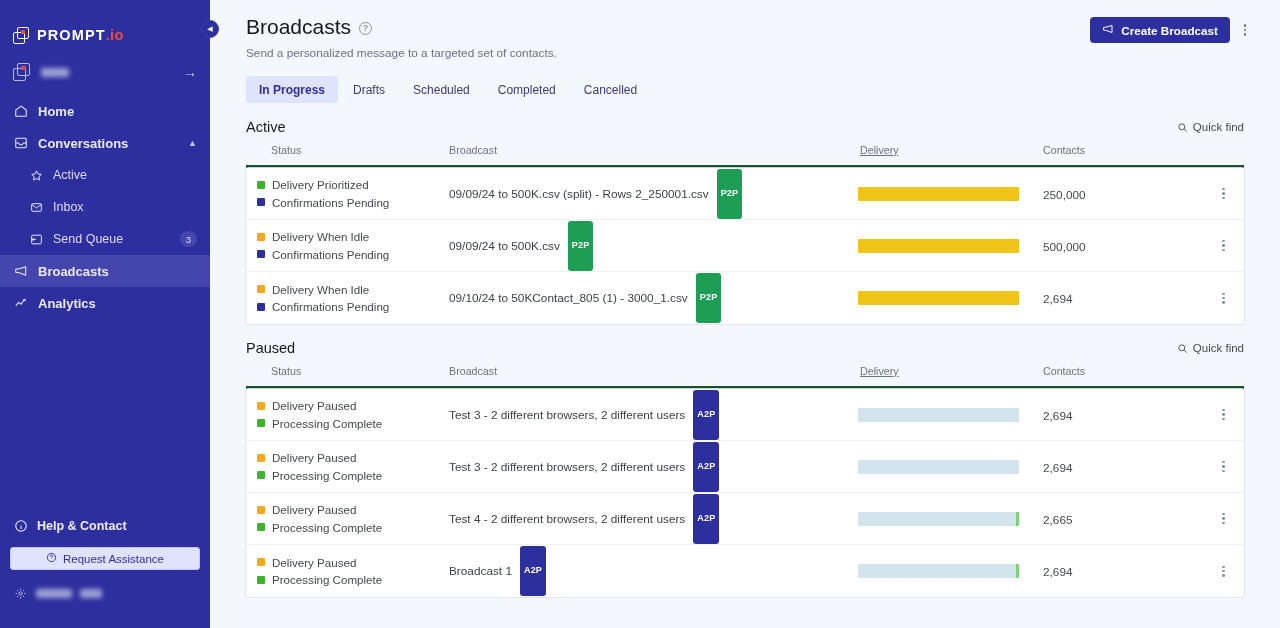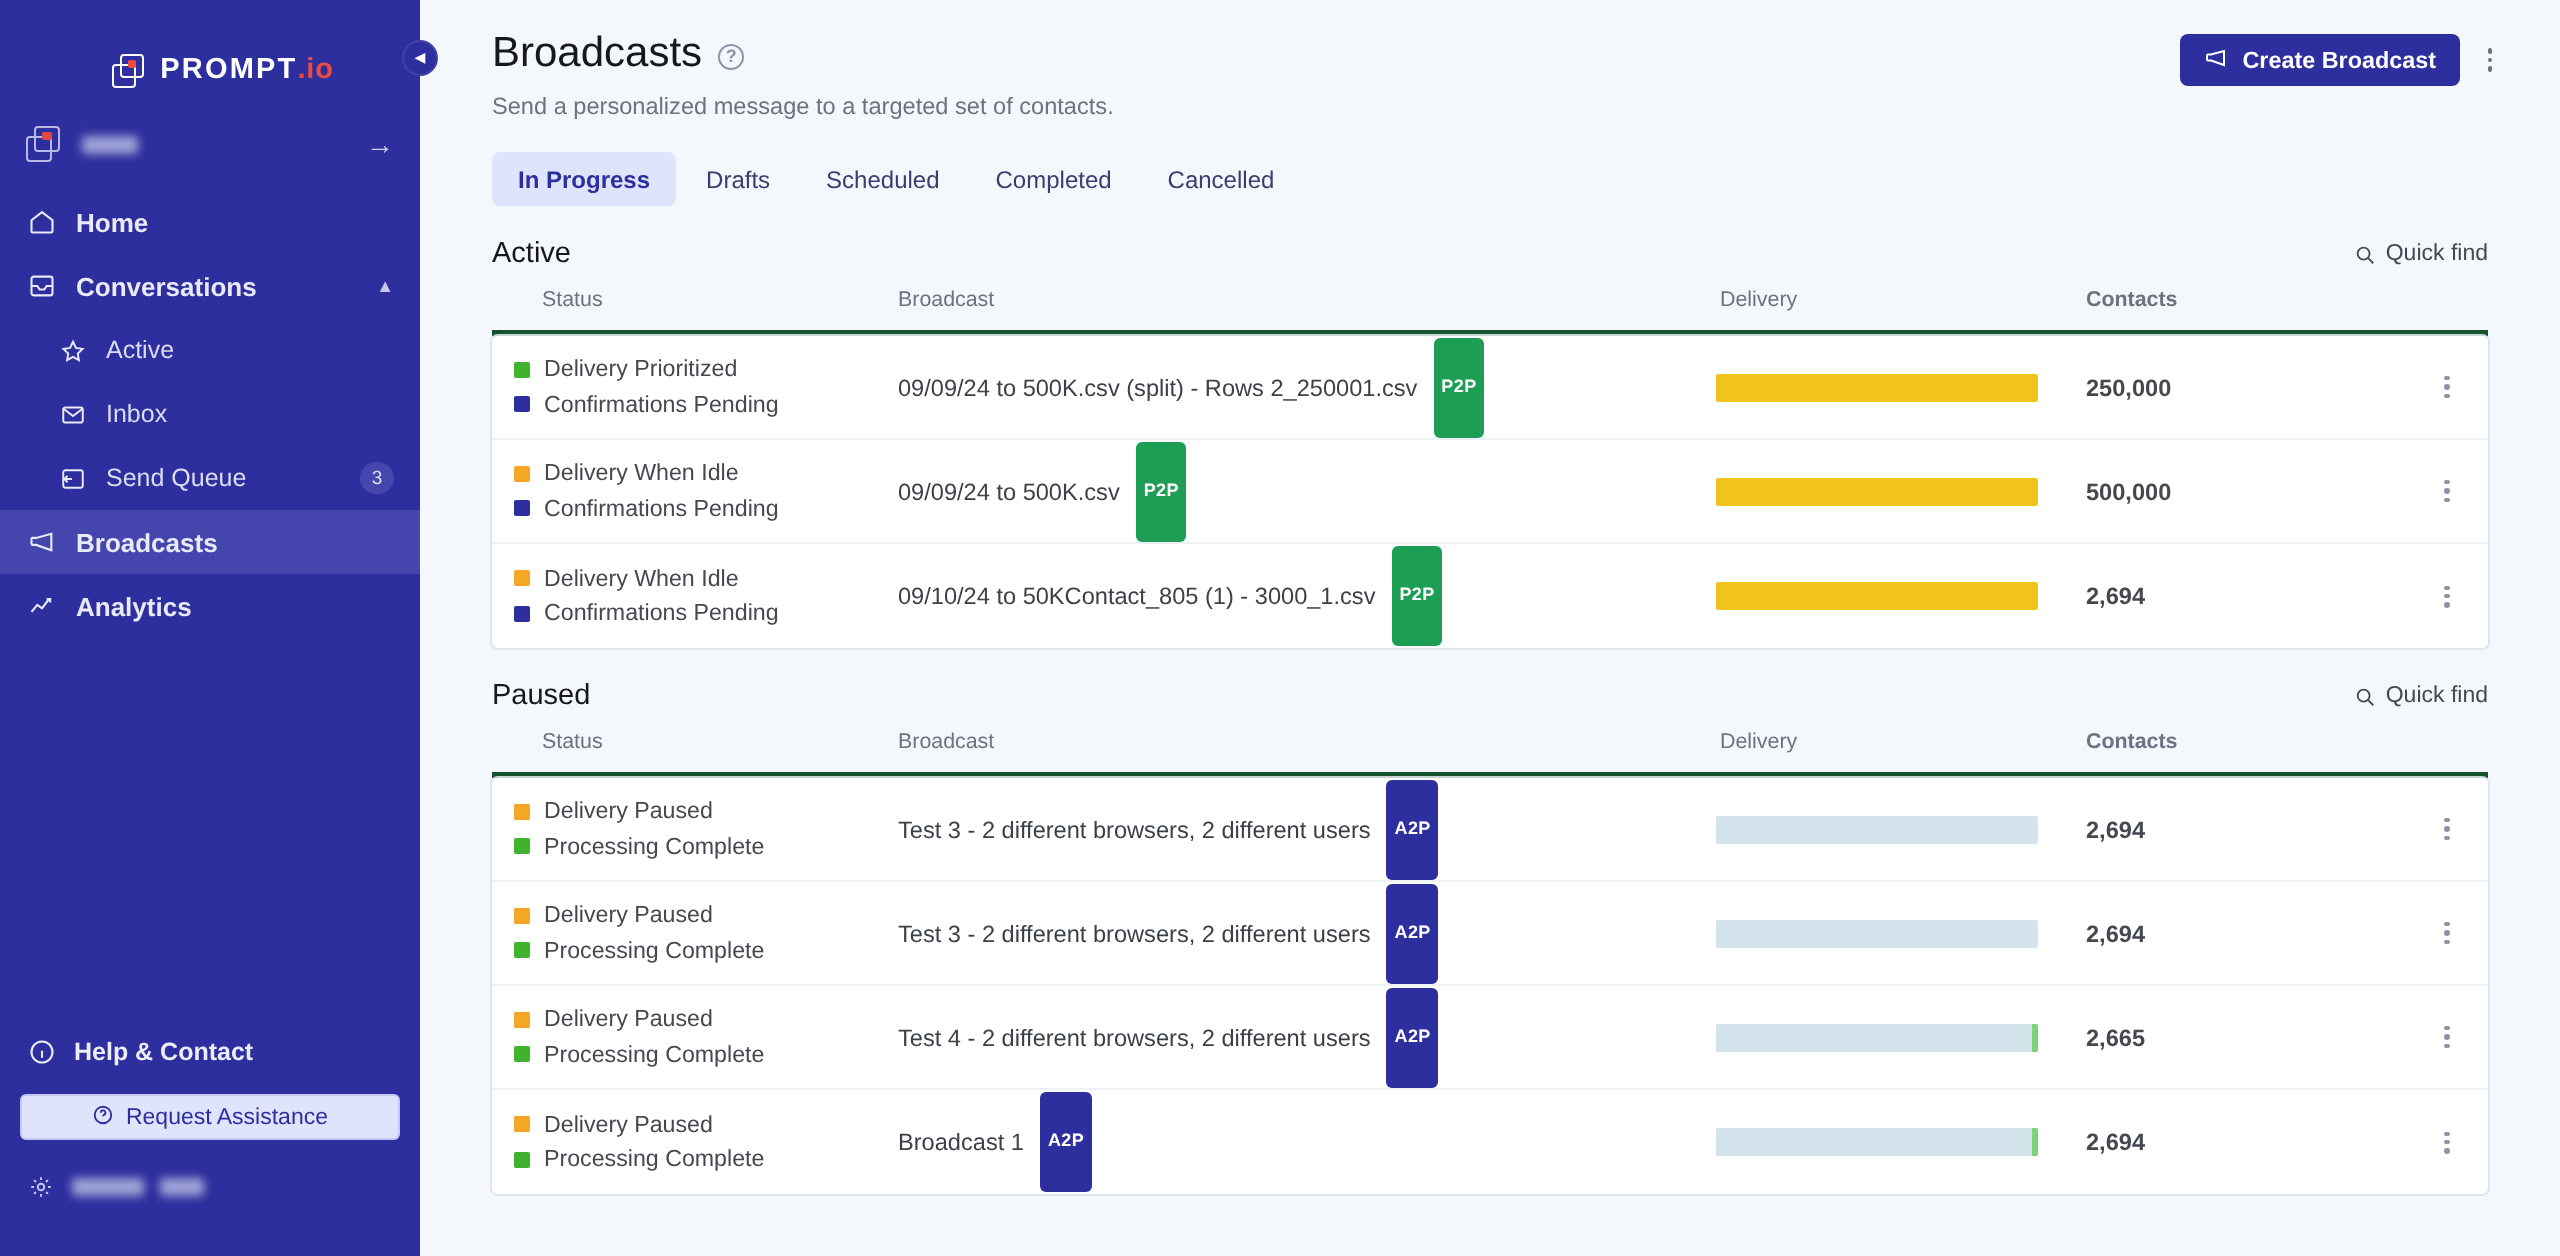--- a/index.html
+++ b/index.html
@@ -14,21 +14,21 @@
   
   .sidebar {
     width: 210px; flex: 0 0 210px; height: 628px;
     background: #2e2f9e;
     color: #ffffff;
     position: relative;
     display: flex; flex-direction: column;
   }
   .logo-row {
     display: flex; align-items: center; gap: 7px;
-    padding: 22px 0 0 13px; height: 48px; justify-content: center;
+    padding: 22px 0 0 13px; height: 48px;
   }
   .logo-mark { width: 17px; height: 17px; position: relative; flex: 0 0 17px; }
   .logo-mark .sq-a {
     position: absolute; left: 4px; top: 0; width: 12px; height: 12px;
     border: 1.6px solid #ffffff; border-radius: 2px;
   }
   .logo-mark .sq-b {
     position: absolute; left: 0; top: 5px; width: 12px; height: 12px;
     border: 1.6px solid #ffffff; border-radius: 2px; background: #2e2f9e;
   }
@@ -186,25 +186,25 @@
   }
   .row {
     display: flex; align-items: center; min-height: 52px;
     border-bottom: 1px solid #eef1f5;
   }
   .row:last-child { border-bottom: none; }
 
   .c-status { width: 203px; flex: 0 0 203px; padding-left: 11px; }
   .c-broadcast { width: 397px; flex: 0 0 397px; }
   .c-delivery { width: 197px; flex: 0 0 197px; padding-left: 12px; }
-  .c-contacts { width: 160px; flex: 0 0 160px; font-weight: bold; }
+  .c-contacts { width: 160px; flex: 0 0 160px; }
   .c-act { flex: 1 1 auto; display: flex; justify-content: center; }
 
   .tbl-head .c-status { padding-left: 25px; }
-  .tbl-head .c-delivery { padding-left: 14px; }
+  .tbl-head .c-delivery { padding-left: 14px; text-decoration: underline; }
 
   .st-line { display: flex; align-items: center; gap: 7px; font-size: 11.6px; color: #45484f; line-height: 1.5; }
   .sq { width: 8px; height: 8px; flex: 0 0 8px; border-radius: 1px; }
 
   .bcast {
     display: flex; align-items: center; gap: 8px;
     font-size: 11.8px; color: #3c4049;
   }
   .badge {
     font-size: 9px; font-weight: 700; color: #ffffff;

